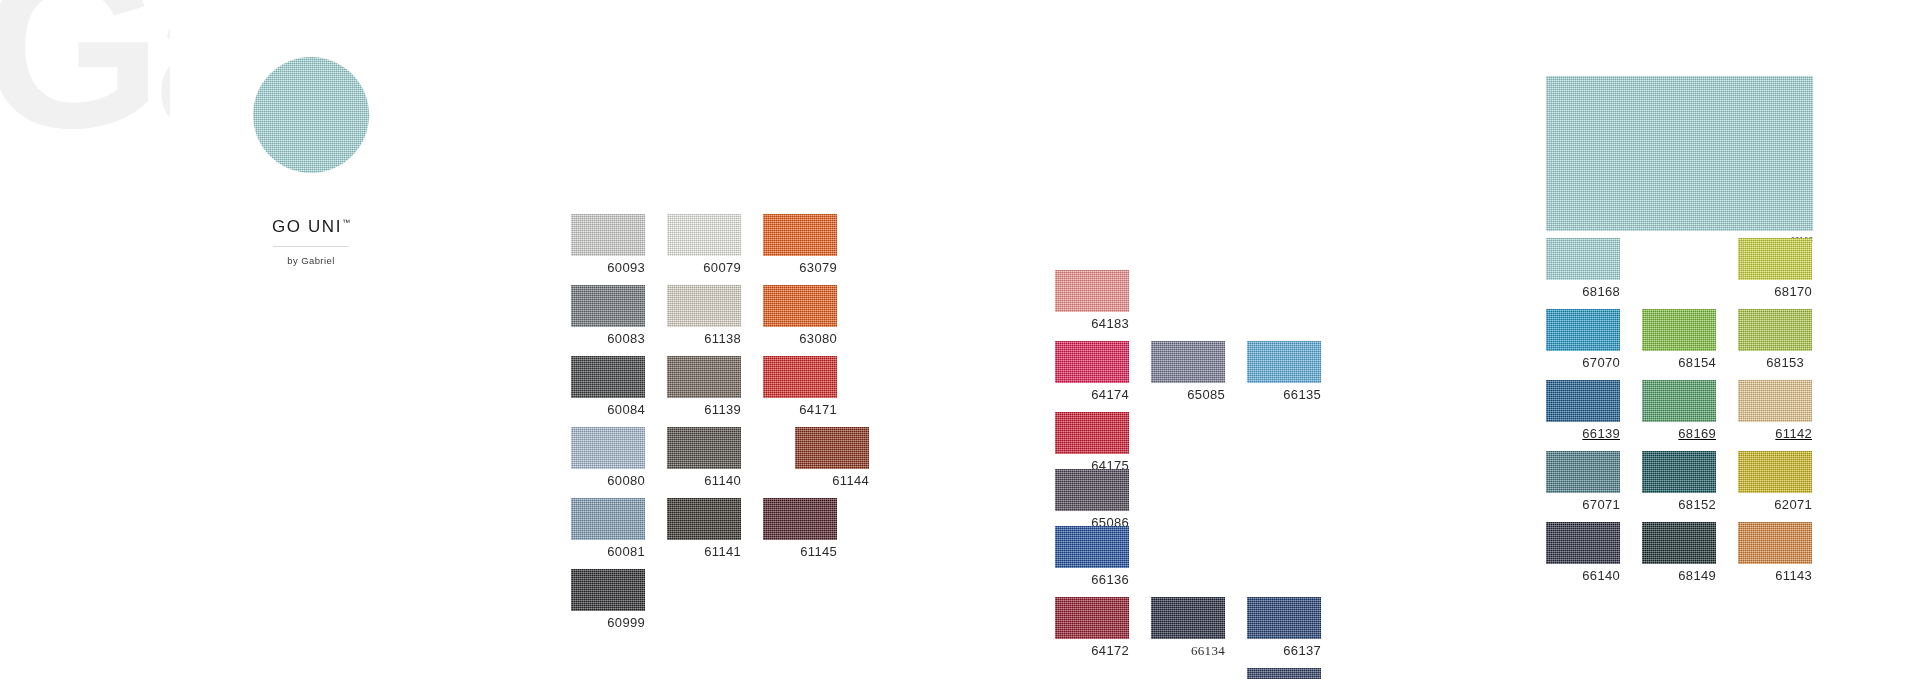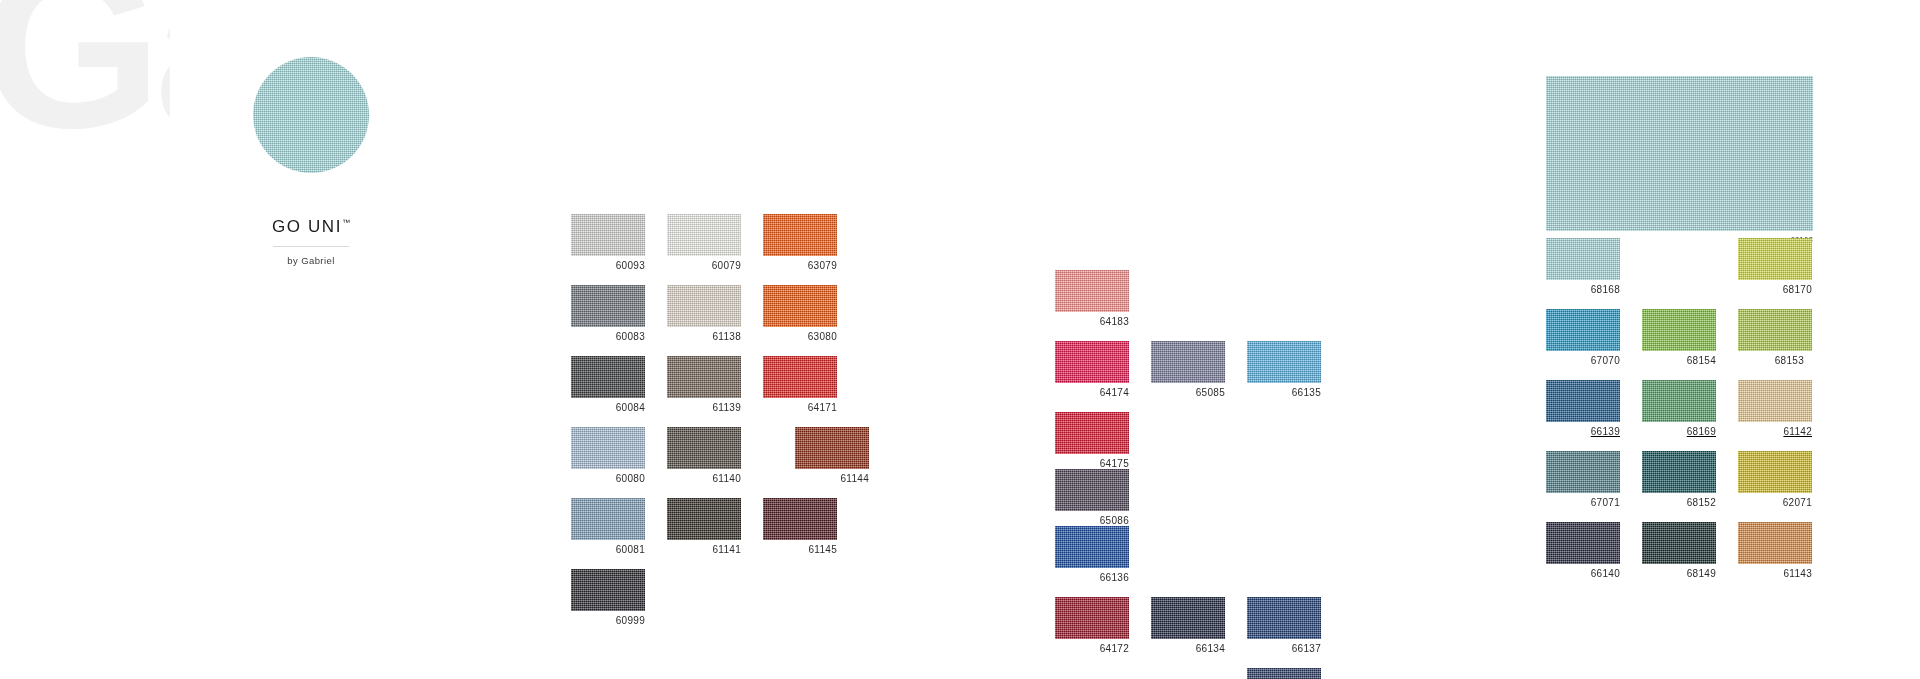--- a/index.html
+++ b/index.html
@@ -45,21 +45,21 @@
   }
   
   .group{position:absolute;}
   .srow{display:flex;}
   .cell{position:relative;}
   .chip{
     width:74px;height:42px;
   }
   .chip.empty{background:none;}
   .code{
-    font-size:10px;color:#2b2b2b;
+    font-size:13px;color:#2b2b2b;
     text-align:right;
     padding-top:4px;
     letter-spacing:.3px;
     height:11px;
   }
   
   #hero-big{position:absolute;}
   #hero-big .chip-big{width:267px;height:155px;}
   #hero-big .code{font-size:7.5px;}
 </style>
@@ -212,21 +212,21 @@
         <div class="cell" style="width: 74px;">
           <div class="chip" style="width: 74px; height: 42px; background: repeating-linear-gradient(0deg, rgba(255, 255, 255, 0.3) 0px, rgba(255, 255, 255, 0.3) 1px, rgba(0, 0, 0, 0.12) 1px, rgba(0, 0, 0, 0.12) 2px), repeating-linear-gradient(90deg, rgba(255, 255, 255, 0.26) 0px, rgba(255, 255, 255, 0.26) 1px, rgba(0, 0, 0, 0.13) 1px, rgba(0, 0, 0, 0.13) 2px), rgb(23, 73, 155);"></div>
           <div class="code">66136</div>
         </div>
       </div>
       <div class="srow" style="margin-bottom: 14px;">
         <div class="cell" style="width: 74px; margin-right: 22px;">
           <div class="chip" style="width: 74px; height: 42px; background: repeating-linear-gradient(0deg, rgba(255, 255, 255, 0.3) 0px, rgba(255, 255, 255, 0.3) 1px, rgba(0, 0, 0, 0.12) 1px, rgba(0, 0, 0, 0.12) 2px), repeating-linear-gradient(90deg, rgba(255, 255, 255, 0.26) 0px, rgba(255, 255, 255, 0.26) 1px, rgba(0, 0, 0, 0.13) 1px, rgba(0, 0, 0, 0.13) 2px), rgb(149, 19, 38);"></div>
           <div class="code">64172</div>
         </div>
-        <div class="cell" style="width: 74px; margin-right: 22px;">
+        <div class="cell" style="width: 74px; margin-right: 22px; font-family: Liberation Serif, serif;">
           <div class="chip" style="width: 74px; height: 42px; background: repeating-linear-gradient(0deg, rgba(255, 255, 255, 0.3) 0px, rgba(255, 255, 255, 0.3) 1px, rgba(0, 0, 0, 0.12) 1px, rgba(0, 0, 0, 0.12) 2px), repeating-linear-gradient(90deg, rgba(255, 255, 255, 0.26) 0px, rgba(255, 255, 255, 0.26) 1px, rgba(0, 0, 0, 0.13) 1px, rgba(0, 0, 0, 0.13) 2px), rgb(27, 34, 57);"></div>
           <div class="code">66134</div>
         </div>
         <div class="cell" style="width: 74px;">
           <div class="chip" style="width: 74px; height: 42px; background: repeating-linear-gradient(0deg, rgba(255, 255, 255, 0.3) 0px, rgba(255, 255, 255, 0.3) 1px, rgba(0, 0, 0, 0.12) 1px, rgba(0, 0, 0, 0.12) 2px), repeating-linear-gradient(90deg, rgba(255, 255, 255, 0.26) 0px, rgba(255, 255, 255, 0.26) 1px, rgba(0, 0, 0, 0.13) 1px, rgba(0, 0, 0, 0.13) 2px), rgb(29, 58, 112);"></div>
           <div class="code">66137</div>
         </div>
       </div>
       <div class="srow" style="margin-bottom: 14px;">
         <div class="cell" style="width: 74px; margin-right: 22px;">

